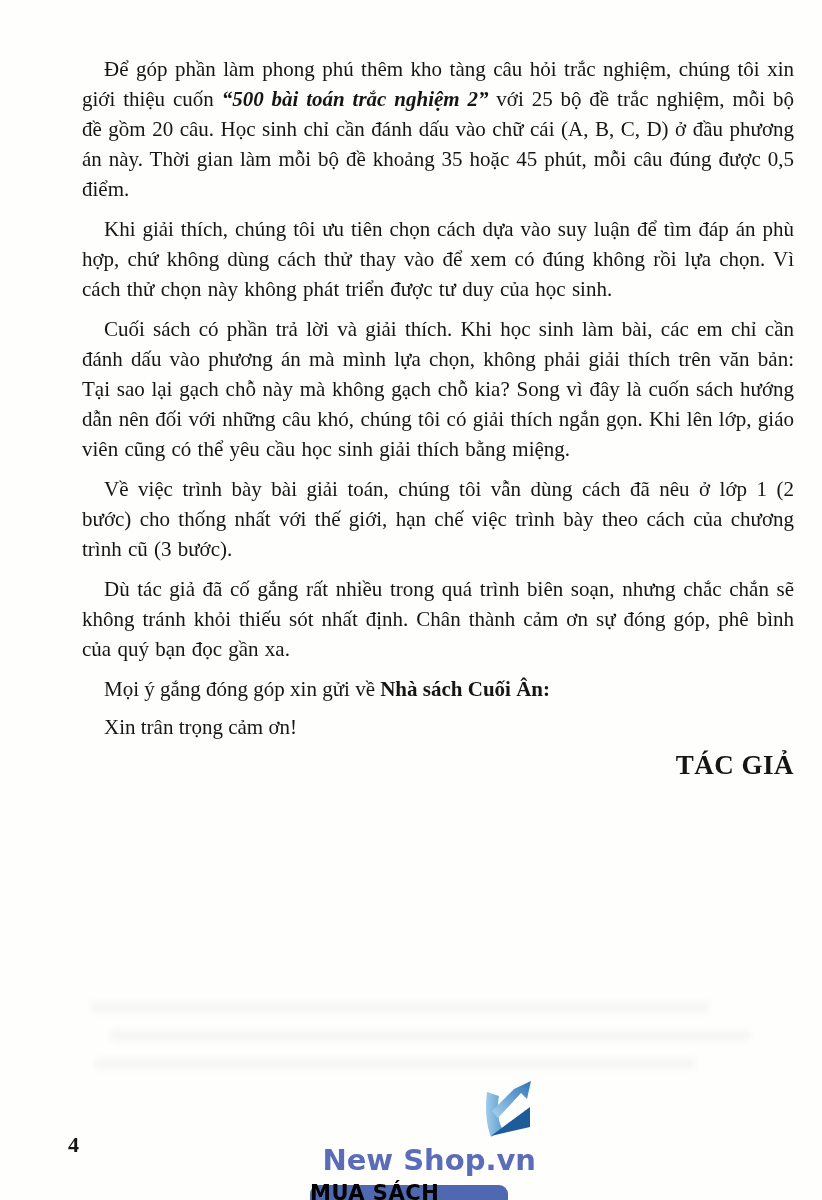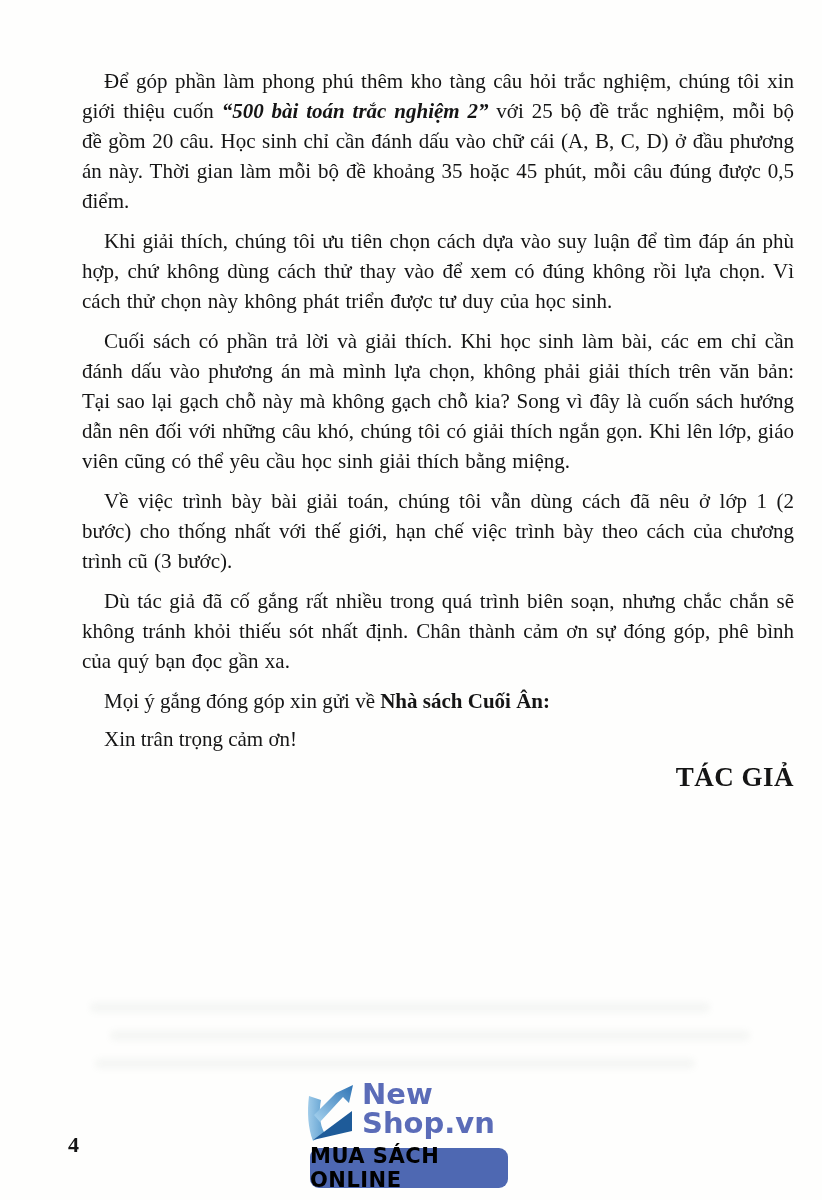--- a/index.html
+++ b/index.html
@@ -10,21 +10,21 @@
     color: #151515;
   }
   .sheet {
     position: relative;
     width: 822px; height: 1200px;
     background: #fefefd;
     overflow: hidden;
   }
   .content {
     position: absolute;
-    left: 82px; top: 66px;
+    left: 82px; top: 54px;
     width: 712px;
   }
   p.body {
     margin: 0 0 10px 0;
     font-size: 21px;
     line-height: 30px;
     text-align: justify;
     text-indent: 22px;
     word-spacing: 1px;
   }
@@ -67,20 +67,21 @@
   }
   .watermark {
     position: absolute;
     left: 306px; top: 1080px;
     width: 230px;
   }
   .brand-row {
     display: flex;
     align-items: flex-end;
     gap: 4px;
+    flex-direction: column;
   }
   .brand-text {
     font-family: "DejaVu Sans", sans-serif;
     font-weight: 700;
     font-size: 29px;
     line-height: 1;
     padding-bottom: 8px;
     letter-spacing: 0px;
   }
   .banner {

